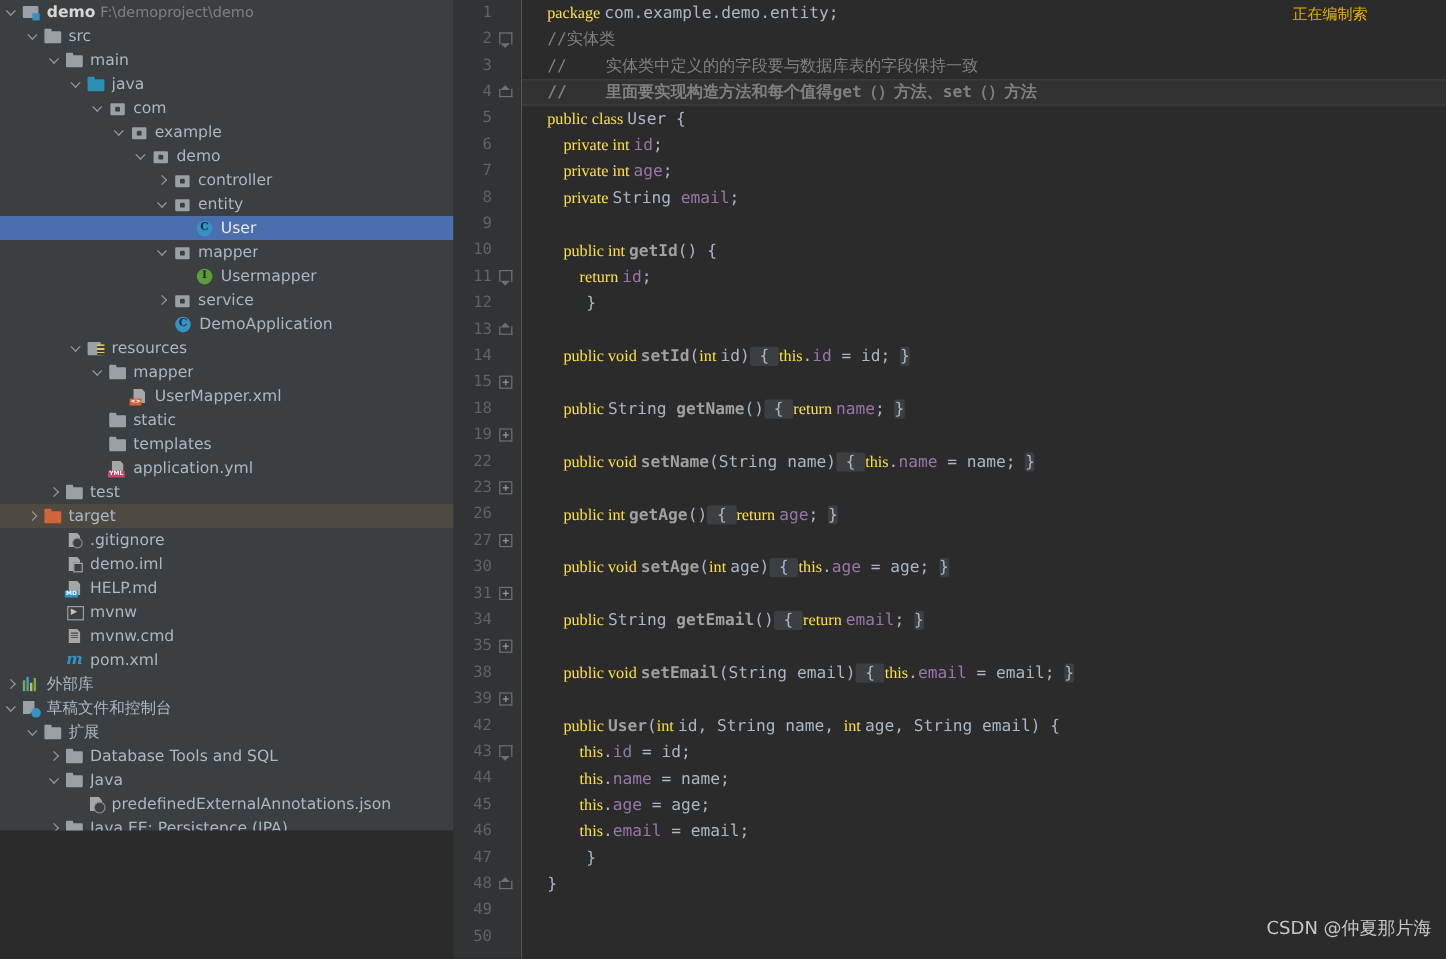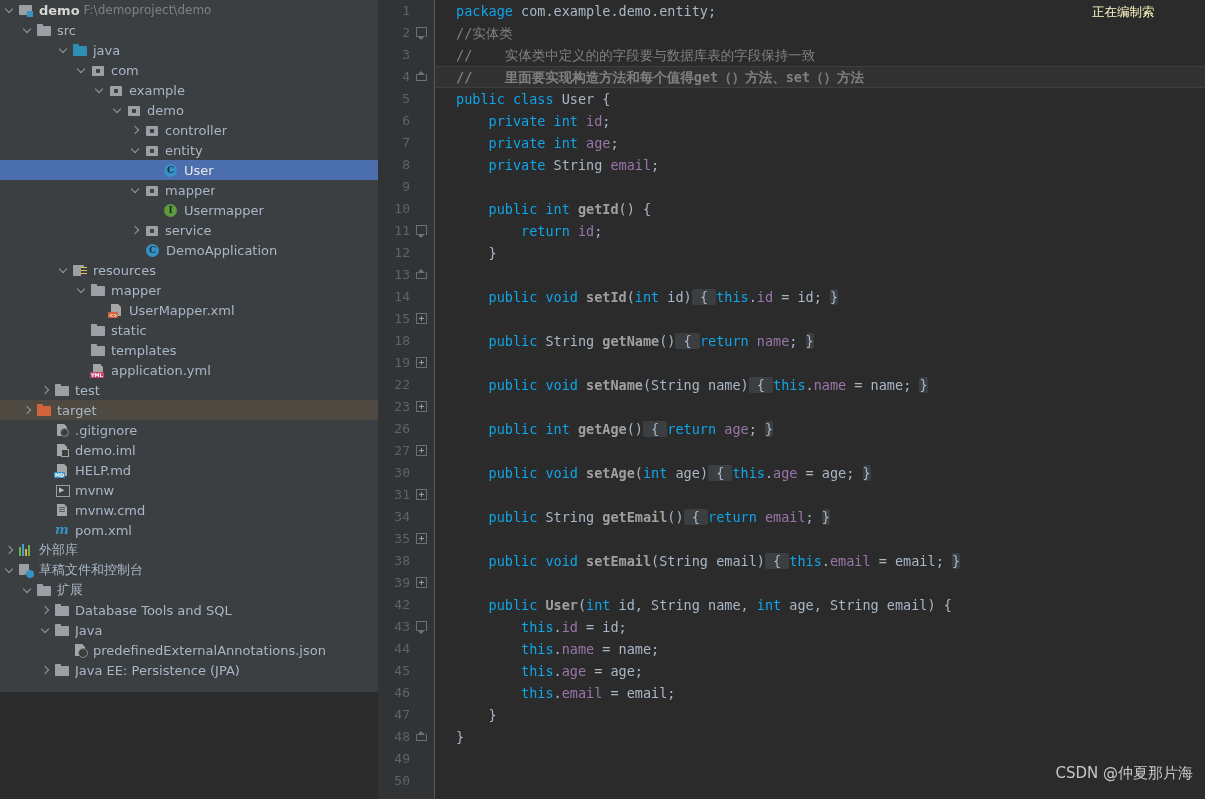--- a/index.html
+++ b/index.html
@@ -218,31 +218,31 @@
     height:22px; line-height:22px; white-space:pre;
     font-family:"DejaVu Sans Mono","Liberation Mono",monospace;
     font-size:13.5px; color:#a9b7c6;
     padding-left:22px;
   }
   .cline.caret {
     background:#323232;
     border-top:1px solid #3c3f41; border-bottom:1px solid #3c3f41;
     height:22px; line-height:20px;font-weight:bold;
   }
-  .kw   { color:#0ea5e9; }
+  .kw   { color:#fde047;font-family:Liberation Serif, serif; }
   .cm   { color:#808080; }
   .typ  { color:#a9b7c6; }
   .mth  { color:#a0a0a0; font-weight:bold; }
   .fld  { color:#9876aa; }
   .pun  { color:#a9b7c6; }
   .fold { background:#3b3f41; border-radius:2px; }
 
   #indexing {
-    position:absolute; right:1px; top:4px;
-    font-size:12.5px; color:#fef9c3;
+    position:absolute; right:16px; top:4px;
+    font-size:12.5px; color:#eab308;
     font-family:"DejaVu Sans","Liberation Sans",sans-serif;
     white-space:nowrap; overflow:hidden; width:112px;
   }
   #watermark {
     position:absolute; right:12px; bottom:16px;
     font-size:15px; color:#c7c7c7;
     font-family:"DejaVu Sans","Liberation Sans",sans-serif;
   }
 </style>
 </head>
@@ -256,20 +256,26 @@
         <span class="arrow down"></span>
         <span class="ico modfolder"></span>
         <span class="tlabel root">demo</span>
         <span class="tpath">F:\demoproject\demo</span>
       </div>
       <div class="trow">
         <span style="display: inline-block; flex: 0 0 auto; width: 22px;"></span>
         <span class="arrow down"></span>
         <span class="ico folder"></span>
         <span class="tlabel">src</span>
+      </div>
+      <div class="trow">
+        <span style="display: inline-block; flex: 0 0 auto; width: 40px;"></span>
+        <span class="arrow down"></span>
+        <span class="ico folder"></span>
+        <span class="tlabel">main</span>
       </div>
       <div class="trow">
         <span style="display: inline-block; flex: 0 0 auto; width: 58px;"></span>
         <span class="arrow down"></span>
         <span class="ico folder folder-src"></span>
         <span class="tlabel">java</span>
       </div>
       <div class="trow">
         <span style="display: inline-block; flex: 0 0 auto; width: 76px;"></span>
         <span class="arrow down"></span>

